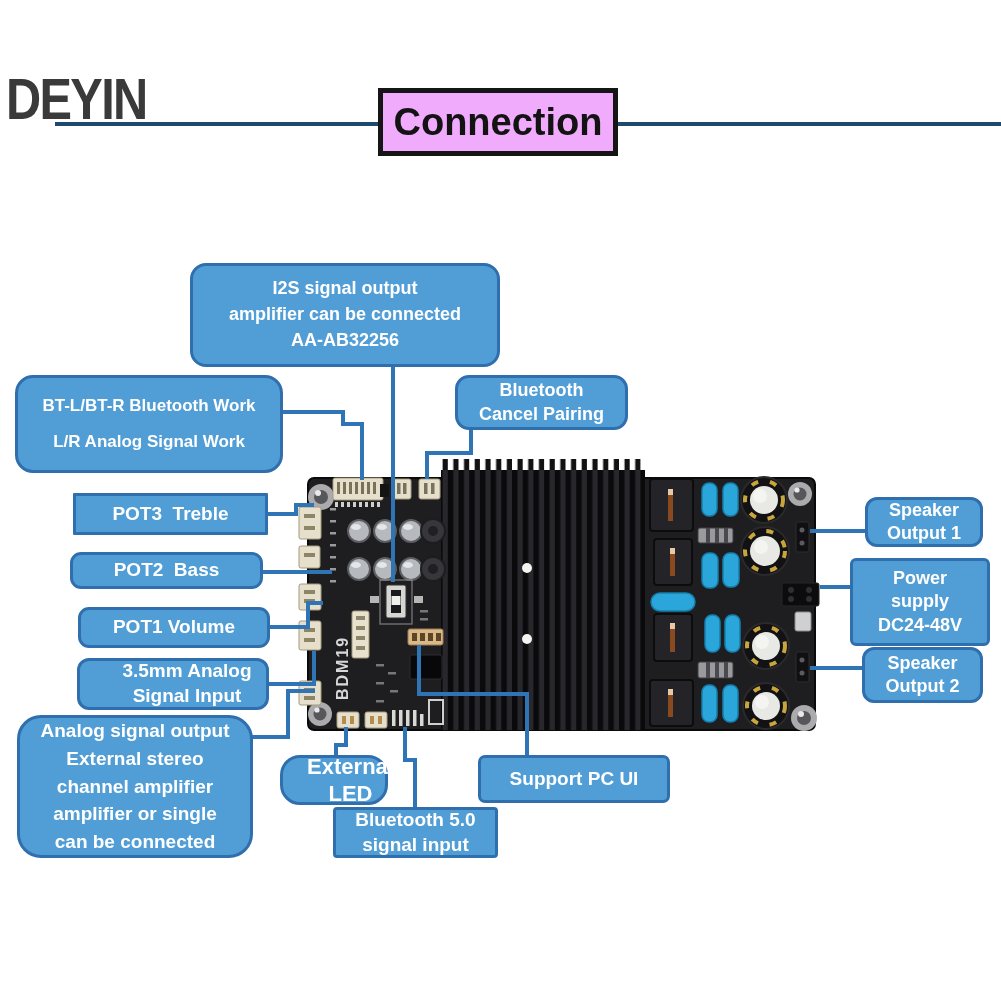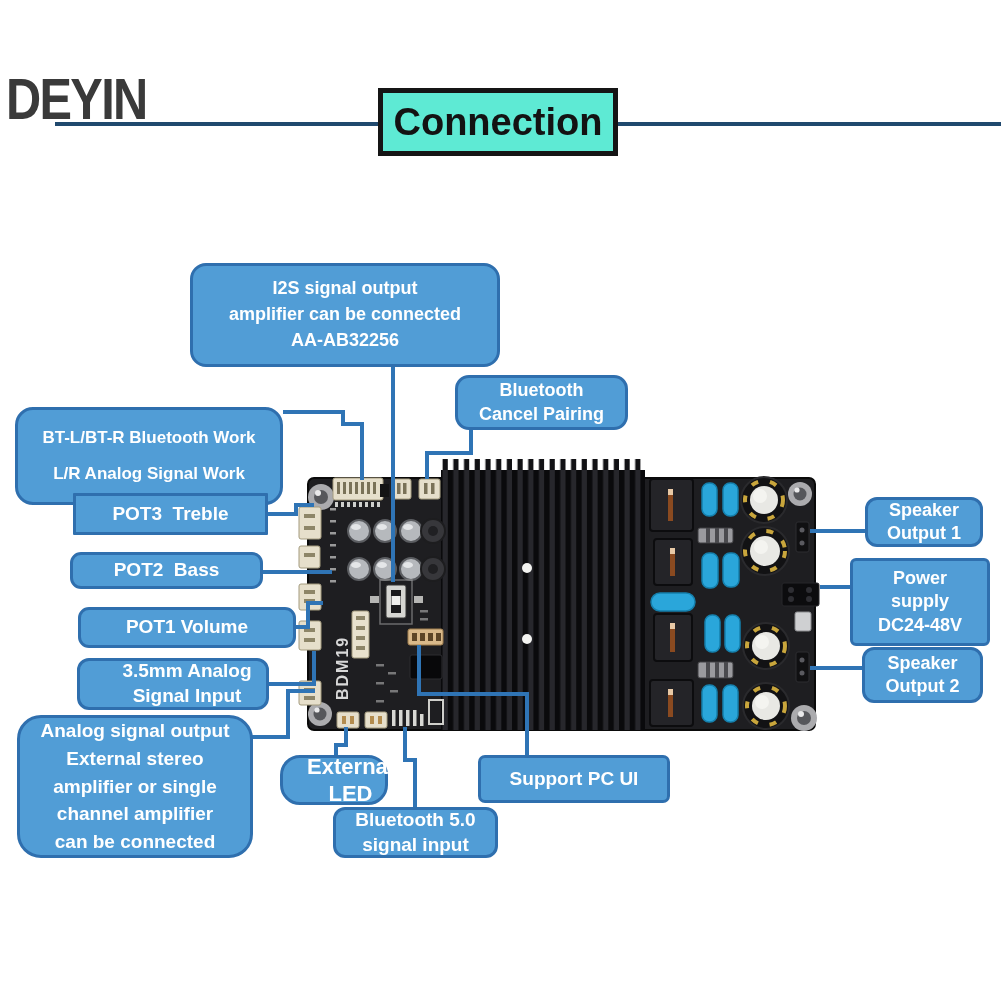--- a/index.html
+++ b/index.html
@@ -1,38 +1,38 @@
 <!DOCTYPE html>
 <html style="--callout_fill: #519dd6; --callout_border: #2f6fae; --callout_text: #ffffff; --line_color: #2f74b5; --rule_color: #20496e; --title_text: #131313; --brand_text: #3a3a3a; --pcb_color: #1e1e21; --cap_blue: #2aa6da; --cap_gold: #c9a63c;"><head>
 <meta charset="utf-8">
 <style>
   html,body{margin:0;padding:0;background:#ffffff;}
   .canvas{position:relative;width:1001px;height:1001px;background:#fff;overflow:hidden;
           font-family:"Liberation Sans", sans-serif;}
   .brand{position:absolute;left:6px;top:72px;font-size:58px;line-height:54px;font-weight:700;
          color:#3a3a3a;letter-spacing:-2px;transform:scaleX(.84);transform-origin:0 0;z-index:2;}
   .rule{position:absolute;left:55px;top:122px;width:946px;height:4px;background:var(--rule_color);z-index:2;}
-  .title-box{position:absolute;left:378px;top:88px;width:240px;height:68px;background:#5eead4;
+  .title-box{position:absolute;left:378px;top:88px;width:240px;height:68px;background:#f0abfc;
              border:5px solid #151515;box-sizing:border-box;display:flex;align-items:center;justify-content:center;
              font-size:38px;font-weight:600;color:var(--title_text);z-index:3;}
   .callout{position:absolute;box-sizing:border-box;background:var(--callout_fill);
            border:3px solid var(--callout_border);border-radius:14px;color:var(--callout_text);
            font-weight:700;display:flex;flex-direction:column;align-items:center;justify-content:center;
            text-align:center;z-index:4;line-height:1.38;}
   .callout span{white-space:pre-wrap;}
   .i2s  {left:190px;top:263px;width:310px;height:104px;font-size:18px;border-radius:16px;line-height:1.44;}
-  .btwork{left:15px;top:375px;width:268px;height:98px;font-size:17px;border-radius:18px;justify-content:space-evenly;padding:4px 0;margin-top:32px;}
+  .btwork{left:15px;top:375px;width:268px;height:98px;font-size:17px;border-radius:18px;justify-content:space-evenly;padding:4px 0;}
   .cancel{left:455px;top:375px;width:173px;height:55px;font-size:18px;line-height:1.3;}
   .pot3 {left:73px;top:493px;width:195px;height:42px;font-size:19px;border-radius:1px;}
   .pot2 {left:70px;top:552px;width:193px;height:37px;font-size:19px;border-radius:11px;}
-  .pot1 {left:78px;top:607px;width:218px;height:41px;font-size:19px;border-radius:11px;}
+  .pot1 {left:78px;top:607px;width:192px;height:41px;font-size:19px;border-radius:11px;}
   .in35 {left:77px;top:658px;width:192px;height:52px;font-size:19px;border-radius:12px;line-height:1.3;padding-left:28px;}
   .aout {left:17px;top:715px;width:236px;height:143px;font-size:19px;border-radius:24px;line-height:1.47;align-items:center;}
   .led  {left:280px;top:755px;width:108px;height:50px;font-size:22px;border-radius:20px;line-height:1.25;padding-left:33px;}
-  .bt5  {left:333px;top:807px;width:165px;height:51px;font-size:19px;border-radius:12px;line-height:1.3;}
+  .bt5  {left:333px;top:807px;width:165px;height:51px;font-size:19px;border-radius:4px;line-height:1.3;}
   .pcui {left:478px;top:755px;width:192px;height:48px;font-size:19px;border-radius:7px;}
   .spk1 {left:865px;top:497px;width:118px;height:50px;font-size:18px;border-radius:12px;line-height:1.3;}
   .pwr  {left:850px;top:558px;width:140px;height:88px;font-size:18px;border-radius:6px;line-height:1.3;}
   .spk2 {left:862px;top:647px;width:121px;height:56px;font-size:18px;border-radius:12px;line-height:1.3;}
   svg.fig{position:absolute;left:0;top:0;z-index:3;}
   .ann{stroke:var(--line_color);stroke-width:4;fill:none;}
 </style>
 </head>
 <body>
 
@@ -364,22 +364,22 @@
   </div>
 
   <div class="callout in35">
     <span>3.5mm Analog</span>
     <span>Signal Input</span>
   </div>
 
   <div class="callout aout">
     <span>Analog signal output</span>
     <span>External stereo</span>
+    <span>channel amplifier</span>
     <span>amplifier or single</span>
-    <span>channel amplifier</span>
     <span>can be connected</span>
   </div>
 
   <div class="callout led">
     <span>External</span>
     <span>LED</span>
   </div>
 
   <div class="callout bt5">
     <span>Bluetooth 5.0</span>

